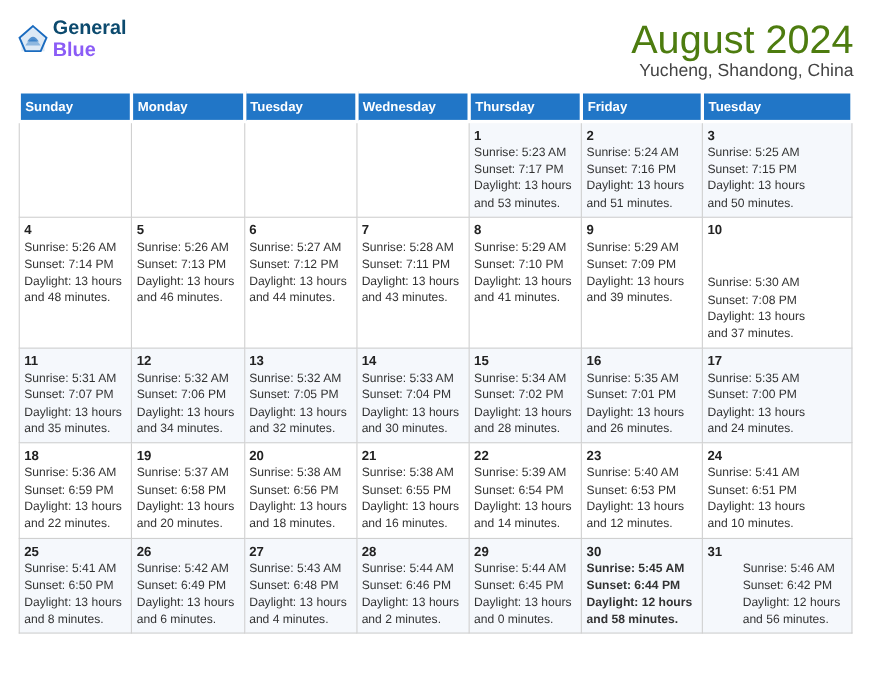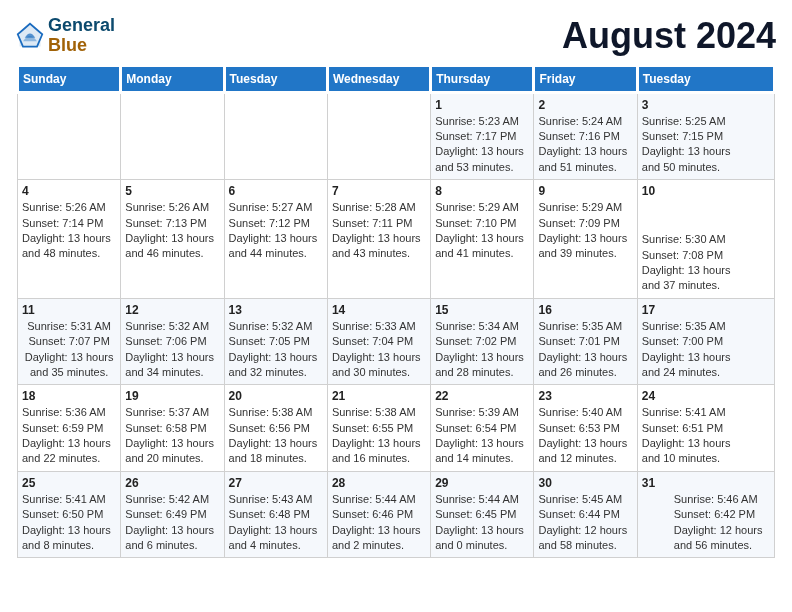--- a/index.html
+++ b/index.html
@@ -20,32 +20,32 @@
       display: flex;
       align-items: center;
       gap: 4px;
     }
     .logo-text {
       font-size: 18px;
       font-weight: bold;
       line-height: 1.1;
     }
     .logo-general { color: #0c4a6e; }
-    .logo-blue { color: #a16207; }
+    .logo-blue { color: #8b5cf6; }
     .logo-icon {
       width: 28px;
       height: 28px;
     }
     .title-block {
       text-align: right;
     }
     .month-year {
       font-size: 36px;
-      font-weight: 700;
-      color: #0f172a;
+      font-weight: 400;
+      color: #4d7c0f;
       line-height: 1.1;
     }
     .location {
       font-size: 16px;
       color: #444;
     }
     table {
       width: 100%;
       border-collapse: collapse;
       font-size: 11px;
@@ -101,20 +101,21 @@
       <path d="M10,18 Q16,8 22,18" fill="#1a6bbf" opacity="0.7"></path>
       <path d="M8,22 Q16,10 24,22" fill="#1a6bbf" opacity="0.4"></path>
     </svg>
     <div class="logo-text">
       <div class="logo-general">General</div>
       <div class="logo-blue">Blue</div>
     </div>
   </div>
   <div class="title-block">
     <div class="month-year">August 2024</div>
+    <div class="location">Yucheng, Shandong, China</div>
   </div>
 </div>
 
 <table>
   <thead>
     <tr>
     <th>Sunday</th>
         <th>Monday</th>
         <th>Tuesday</th>
         <th>Wednesday</th>
@@ -198,21 +199,21 @@
           <span class="day-num">10</span>
           <div class="day-info" style="white-space: pre-line; margin-top: 34px;">Sunrise: 5:30 AM
 Sunset: 7:08 PM
 Daylight: 13 hours
 and 37 minutes.</div>
         </td>
       </tr>
       <tr>
         <td>
           <span class="day-num">11</span>
-          <div class="day-info" style="white-space: pre-line; text-align: center;">Sunrise: 5:31 AM
+          <div class="day-info" style="white-space: pre-line;">Sunrise: 5:31 AM
 Sunset: 7:07 PM
 Daylight: 13 hours
 and 35 minutes.</div>
         </td>
         <td>
           <span class="day-num">12</span>
           <div class="day-info" style="white-space: pre-line;">Sunrise: 5:32 AM
 Sunset: 7:06 PM
 Daylight: 13 hours
 and 34 minutes.</div>
@@ -335,21 +336,21 @@
         </td>
         <td>
           <span class="day-num">29</span>
           <div class="day-info" style="white-space: pre-line;">Sunrise: 5:44 AM
 Sunset: 6:45 PM
 Daylight: 13 hours
 and 0 minutes.</div>
         </td>
         <td>
           <span class="day-num">30</span>
-          <div class="day-info" style="white-space: pre-line;">Sunrise: 5:45 AM
+          <div class="day-info" style="white-space: pre-line; font-weight: bold;">Sunrise: 5:45 AM
 Sunset: 6:44 PM
 Daylight: 12 hours
 and 58 minutes.</div>
         </td>
         <td>
           <span class="day-num">31</span>
           <div class="day-info" style="white-space: pre-line; margin-left: 32px;">Sunrise: 5:46 AM
 Sunset: 6:42 PM
 Daylight: 12 hours
 and 56 minutes.</div>

